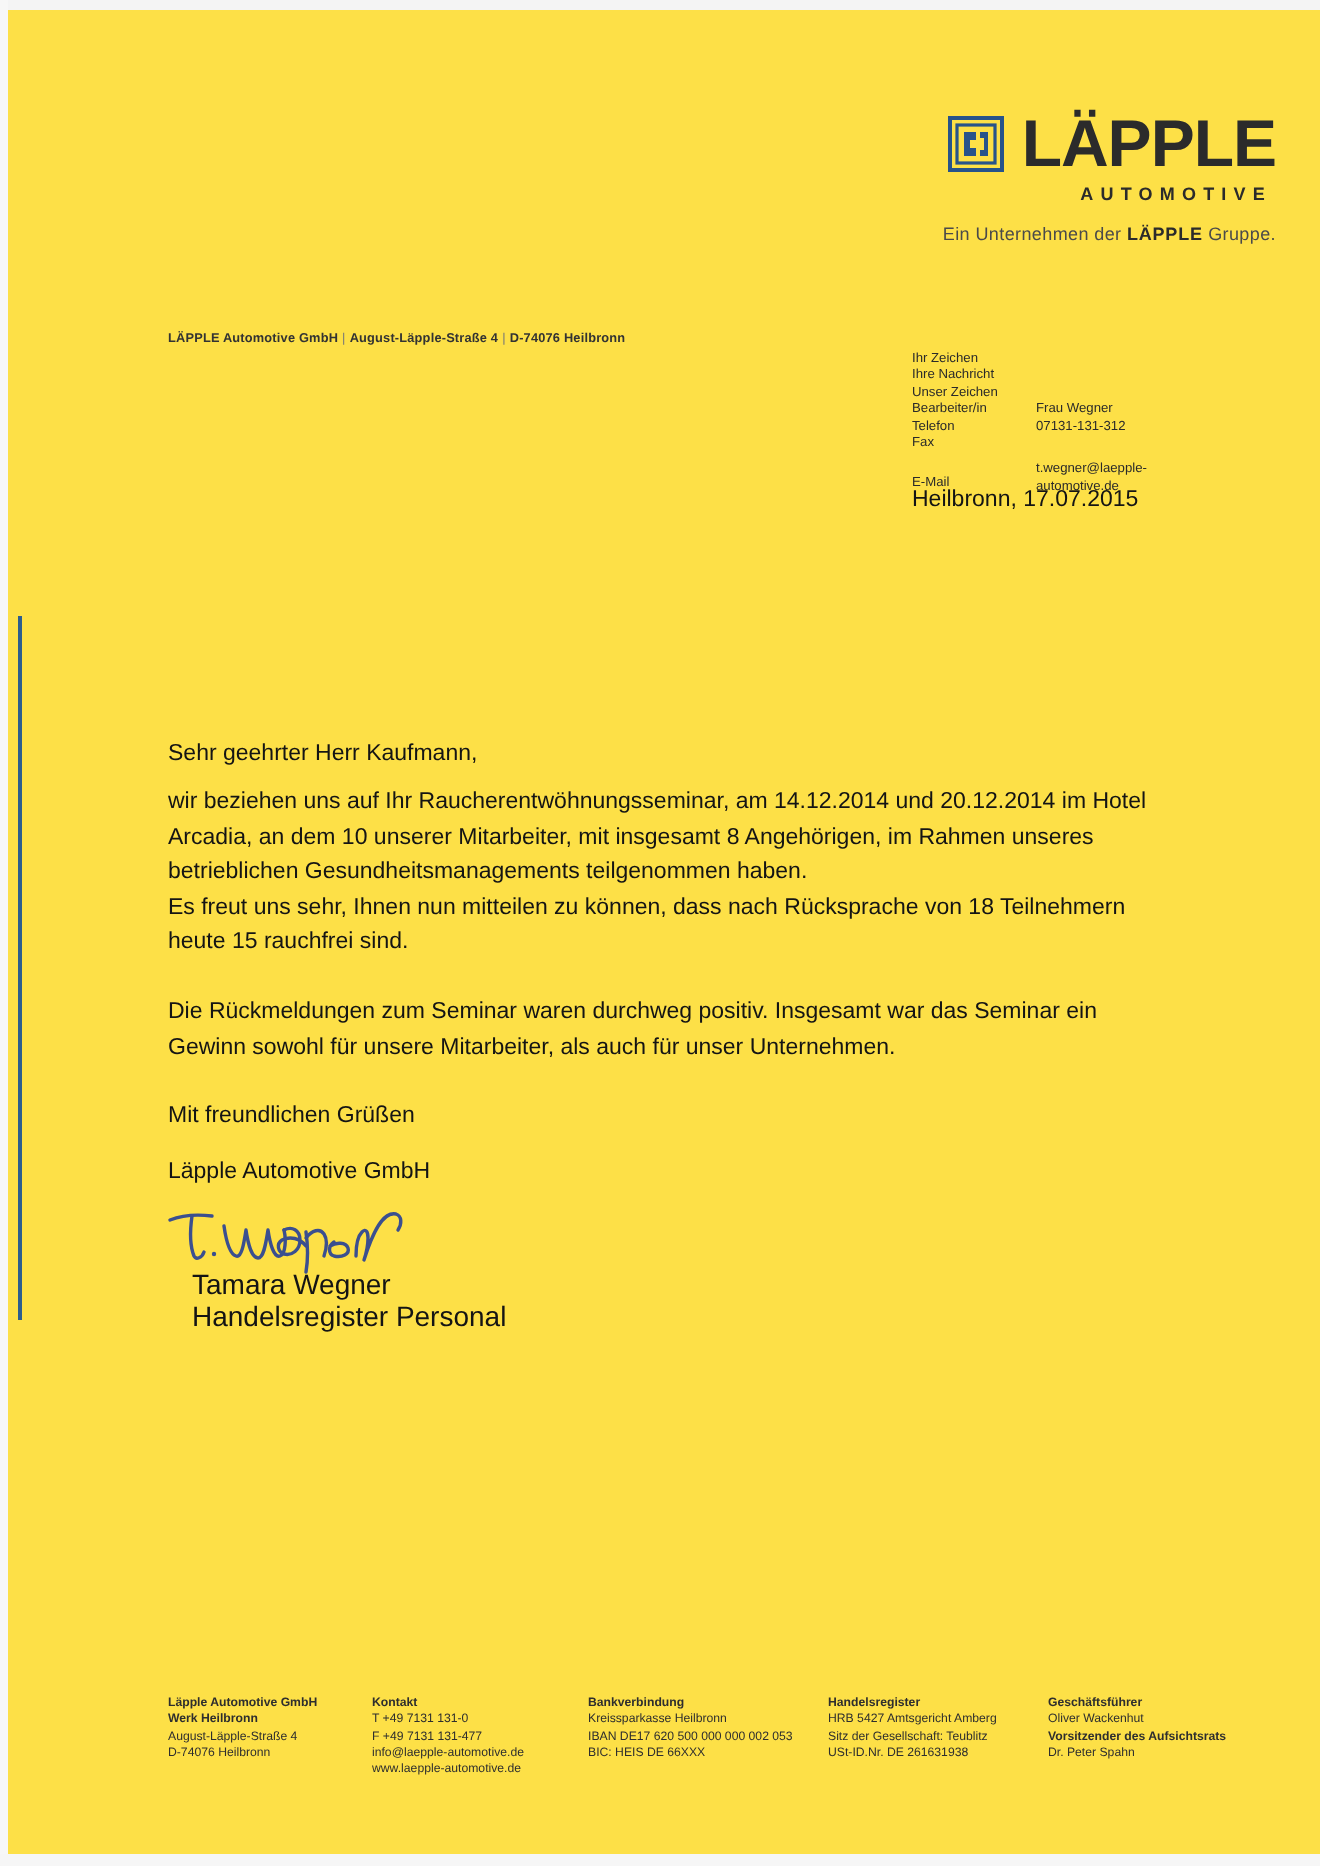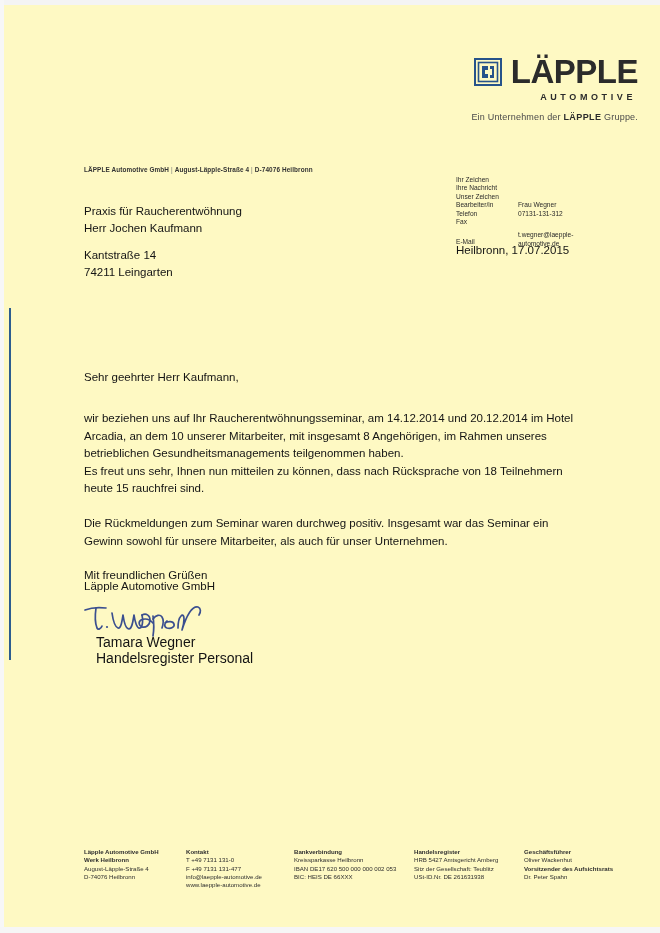--- a/index.html
+++ b/index.html
@@ -8,21 +8,21 @@
     background: #ffffff;
   }
   body {
     font-family: "Liberation Sans", sans-serif;
     color: #1a1a1a;
   }
   .page {
     position: relative;
     width: 660px;
     height: 933px;
-    background: #fef9c3;
+    background: #fde047;
     overflow: hidden;
   }
   
   .scan-edge-top {
     position: absolute;
     left: 0; top: 0; width: 660px; height: 5px;
     background: #f4f4f4;
   }
   .scan-edge-bottom {
     position: absolute;
@@ -165,21 +165,20 @@
     color: #141414;
   }
   .body-text {
     position: absolute;
     left: 84px;
     top: 393px;
     width: 505px;
     font-size: 11.5px;
     line-height: 17.6px;
     color: #141414;
-    margin-top: 17px;
   }
   .body-text p {
     margin: 0 0 17px 0;
   }
   .body-text p:last-child { margin-bottom: 0; }
 
   
   .sign-company {
     position: absolute;
     left: 84px;
@@ -249,27 +248,20 @@
   </div>
 
   <div class="logo-tagline">
     <span>Ein Unternehmen der </span><b>LÄPPLE</b><span> Gruppe.</span>
   </div>
 
   <div class="sender-line">
     <span>LÄPPLE Automotive GmbH</span><span class="sep">|</span><span>August-Läpple-Straße 4</span><span class="sep">|</span><span>D-74076 Heilbronn</span>
   </div>
 
-  <div class="recipient">
-    <div>Praxis für Raucherentwöhnung</div>
-    <div>Herr Jochen Kaufmann</div>
-    <div class="gap"></div>
-    <div>Kantstraße 14</div>
-    <div>74211 Leingarten</div>
-  </div>
 
   <div class="meta">
     <div class="meta-row tall">
       <span class="meta-label">Ihr Zeichen</span>
       <span class="meta-value"></span>
     </div>
     <div class="meta-row tall">
       <span class="meta-label">Ihre Nachricht</span>
       <span class="meta-value"></span>
     </div>

